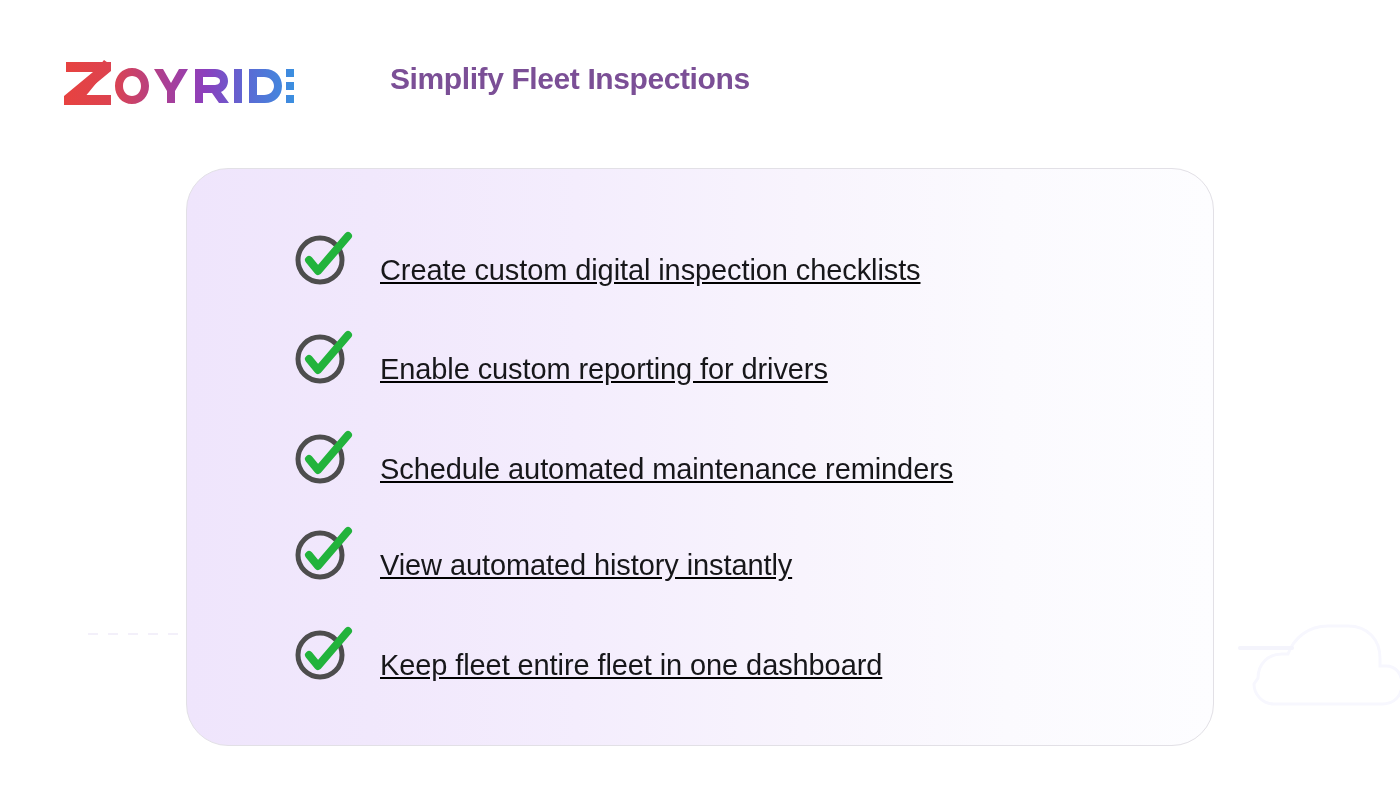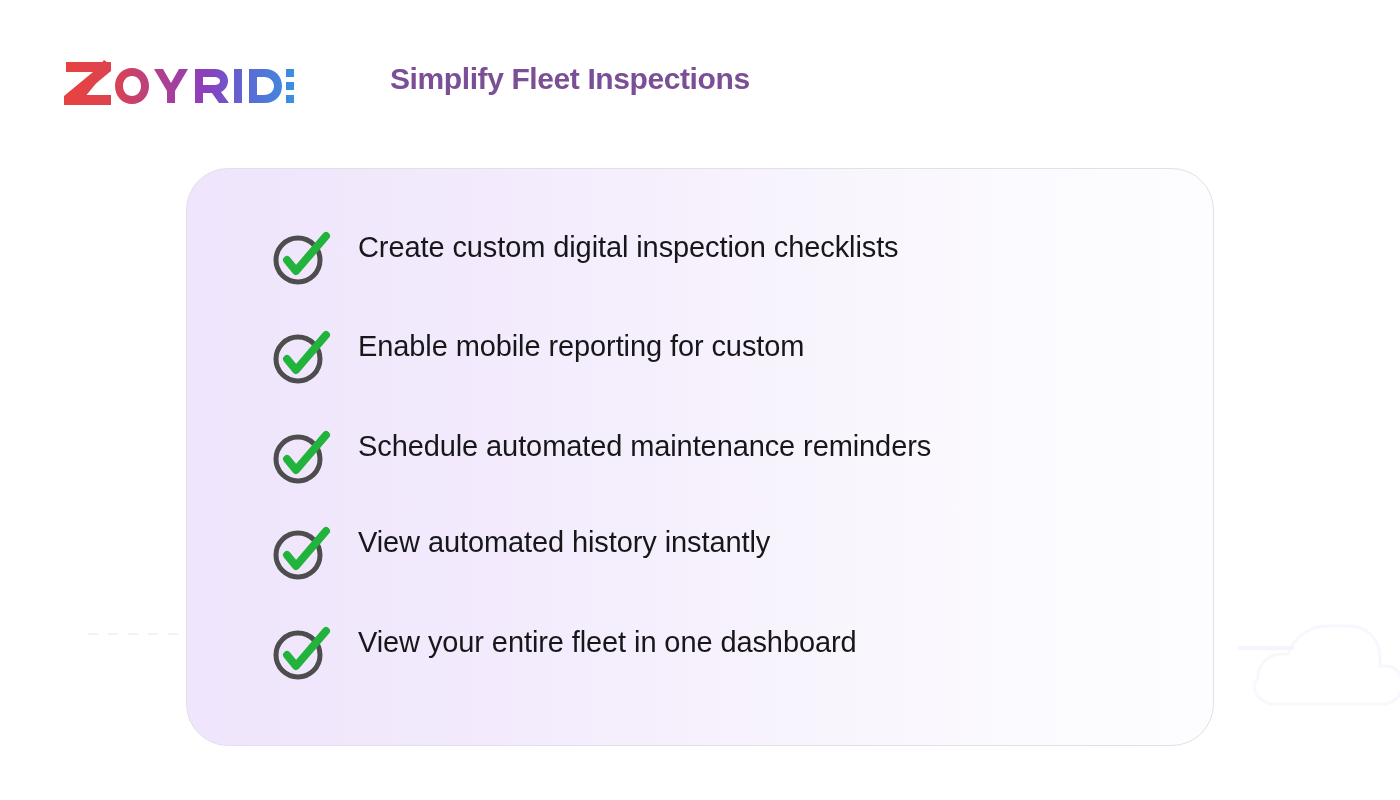--- a/index.html
+++ b/index.html
@@ -91,24 +91,25 @@
   .checklist {
     position: absolute;
     left: 0;
     top: 0;
     width: 100%;
     height: 100%;
   }
 
   .check-row {
     position: absolute;
-    left: 83px;
+    left: 105px;
     display: flex;
-    align-items: flex-start;
+    align-items: flex-end;
     height: 56px;
+    text-decoration: underline;
   }
   .check-row:nth-child(1) { top: 62px; }
   .check-row:nth-child(2) { top: 161px; }
   .check-row:nth-child(3) { top: 261px; }
   .check-row:nth-child(4) { top: 357px; }
   .check-row:nth-child(5) { top: 457px; }
 
   .check-icon {
     width: 64px;
     height: 56px;
@@ -191,21 +192,21 @@
       <span class="check-label">Create custom digital inspection checklists</span>
     </div>
 
     <div class="check-row">
       <span class="check-icon">
         <svg width="64" height="56" viewBox="0 0 64 56" fill="none">
           <circle cx="28" cy="29" r="22" stroke="#4D4D4D" stroke-width="5" fill="none"></circle>
           <path d="M17 29 L26 40 L56 5" stroke="#22B33C" stroke-width="8" stroke-linecap="round" stroke-linejoin="round" fill="none"></path>
         </svg>
       </span>
-      <span class="check-label">Enable mobile reporting for custom</span>
+      <span class="check-label">Enable custom reporting for drivers</span>
     </div>
 
     <div class="check-row">
       <span class="check-icon">
         <svg width="64" height="56" viewBox="0 0 64 56" fill="none">
           <circle cx="28" cy="29" r="22" stroke="#4D4D4D" stroke-width="5" fill="none"></circle>
           <path d="M17 29 L26 40 L56 5" stroke="#22B33C" stroke-width="8" stroke-linecap="round" stroke-linejoin="round" fill="none"></path>
         </svg>
       </span>
       <span class="check-label">Schedule automated maintenance reminders</span>
@@ -221,17 +222,17 @@
       <span class="check-label">View automated history instantly</span>
     </div>
 
     <div class="check-row">
       <span class="check-icon">
         <svg width="64" height="56" viewBox="0 0 64 56" fill="none">
           <circle cx="28" cy="29" r="22" stroke="#4D4D4D" stroke-width="5" fill="none"></circle>
           <path d="M17 29 L26 40 L56 5" stroke="#22B33C" stroke-width="8" stroke-linecap="round" stroke-linejoin="round" fill="none"></path>
         </svg>
       </span>
-      <span class="check-label">View your entire fleet in one dashboard</span>
+      <span class="check-label">Keep fleet entire fleet in one dashboard</span>
     </div>
 
   </div>
 </div>
 
 </body></html>

